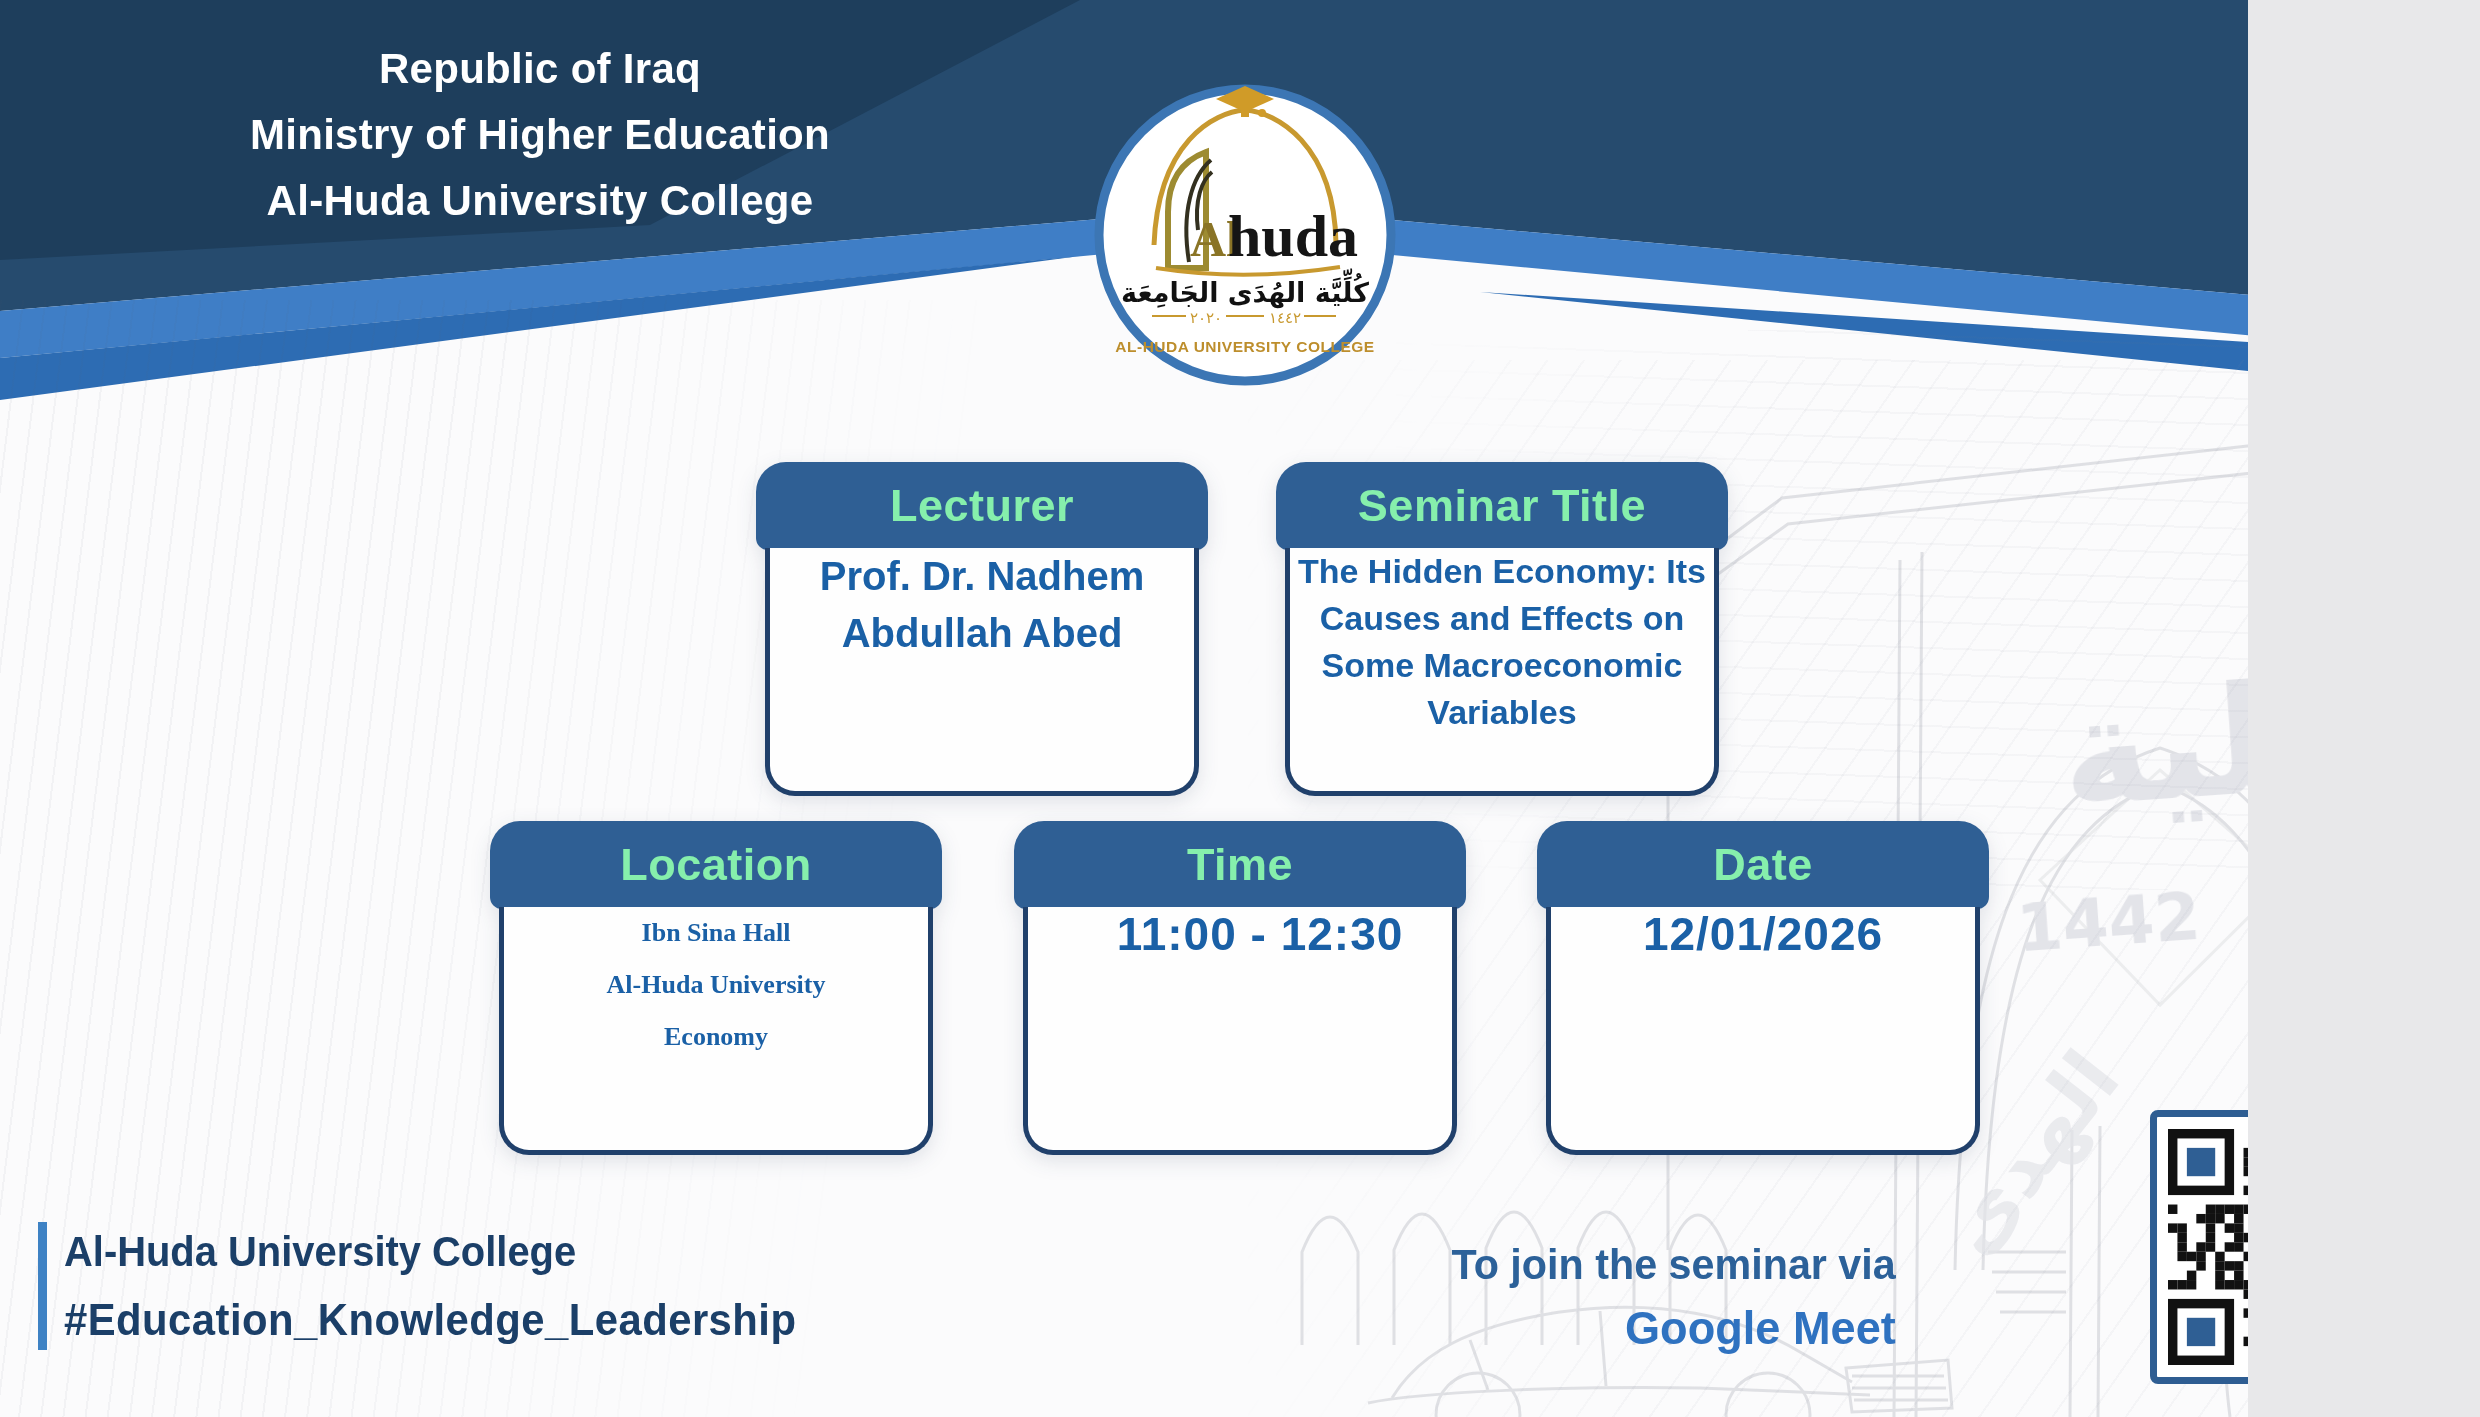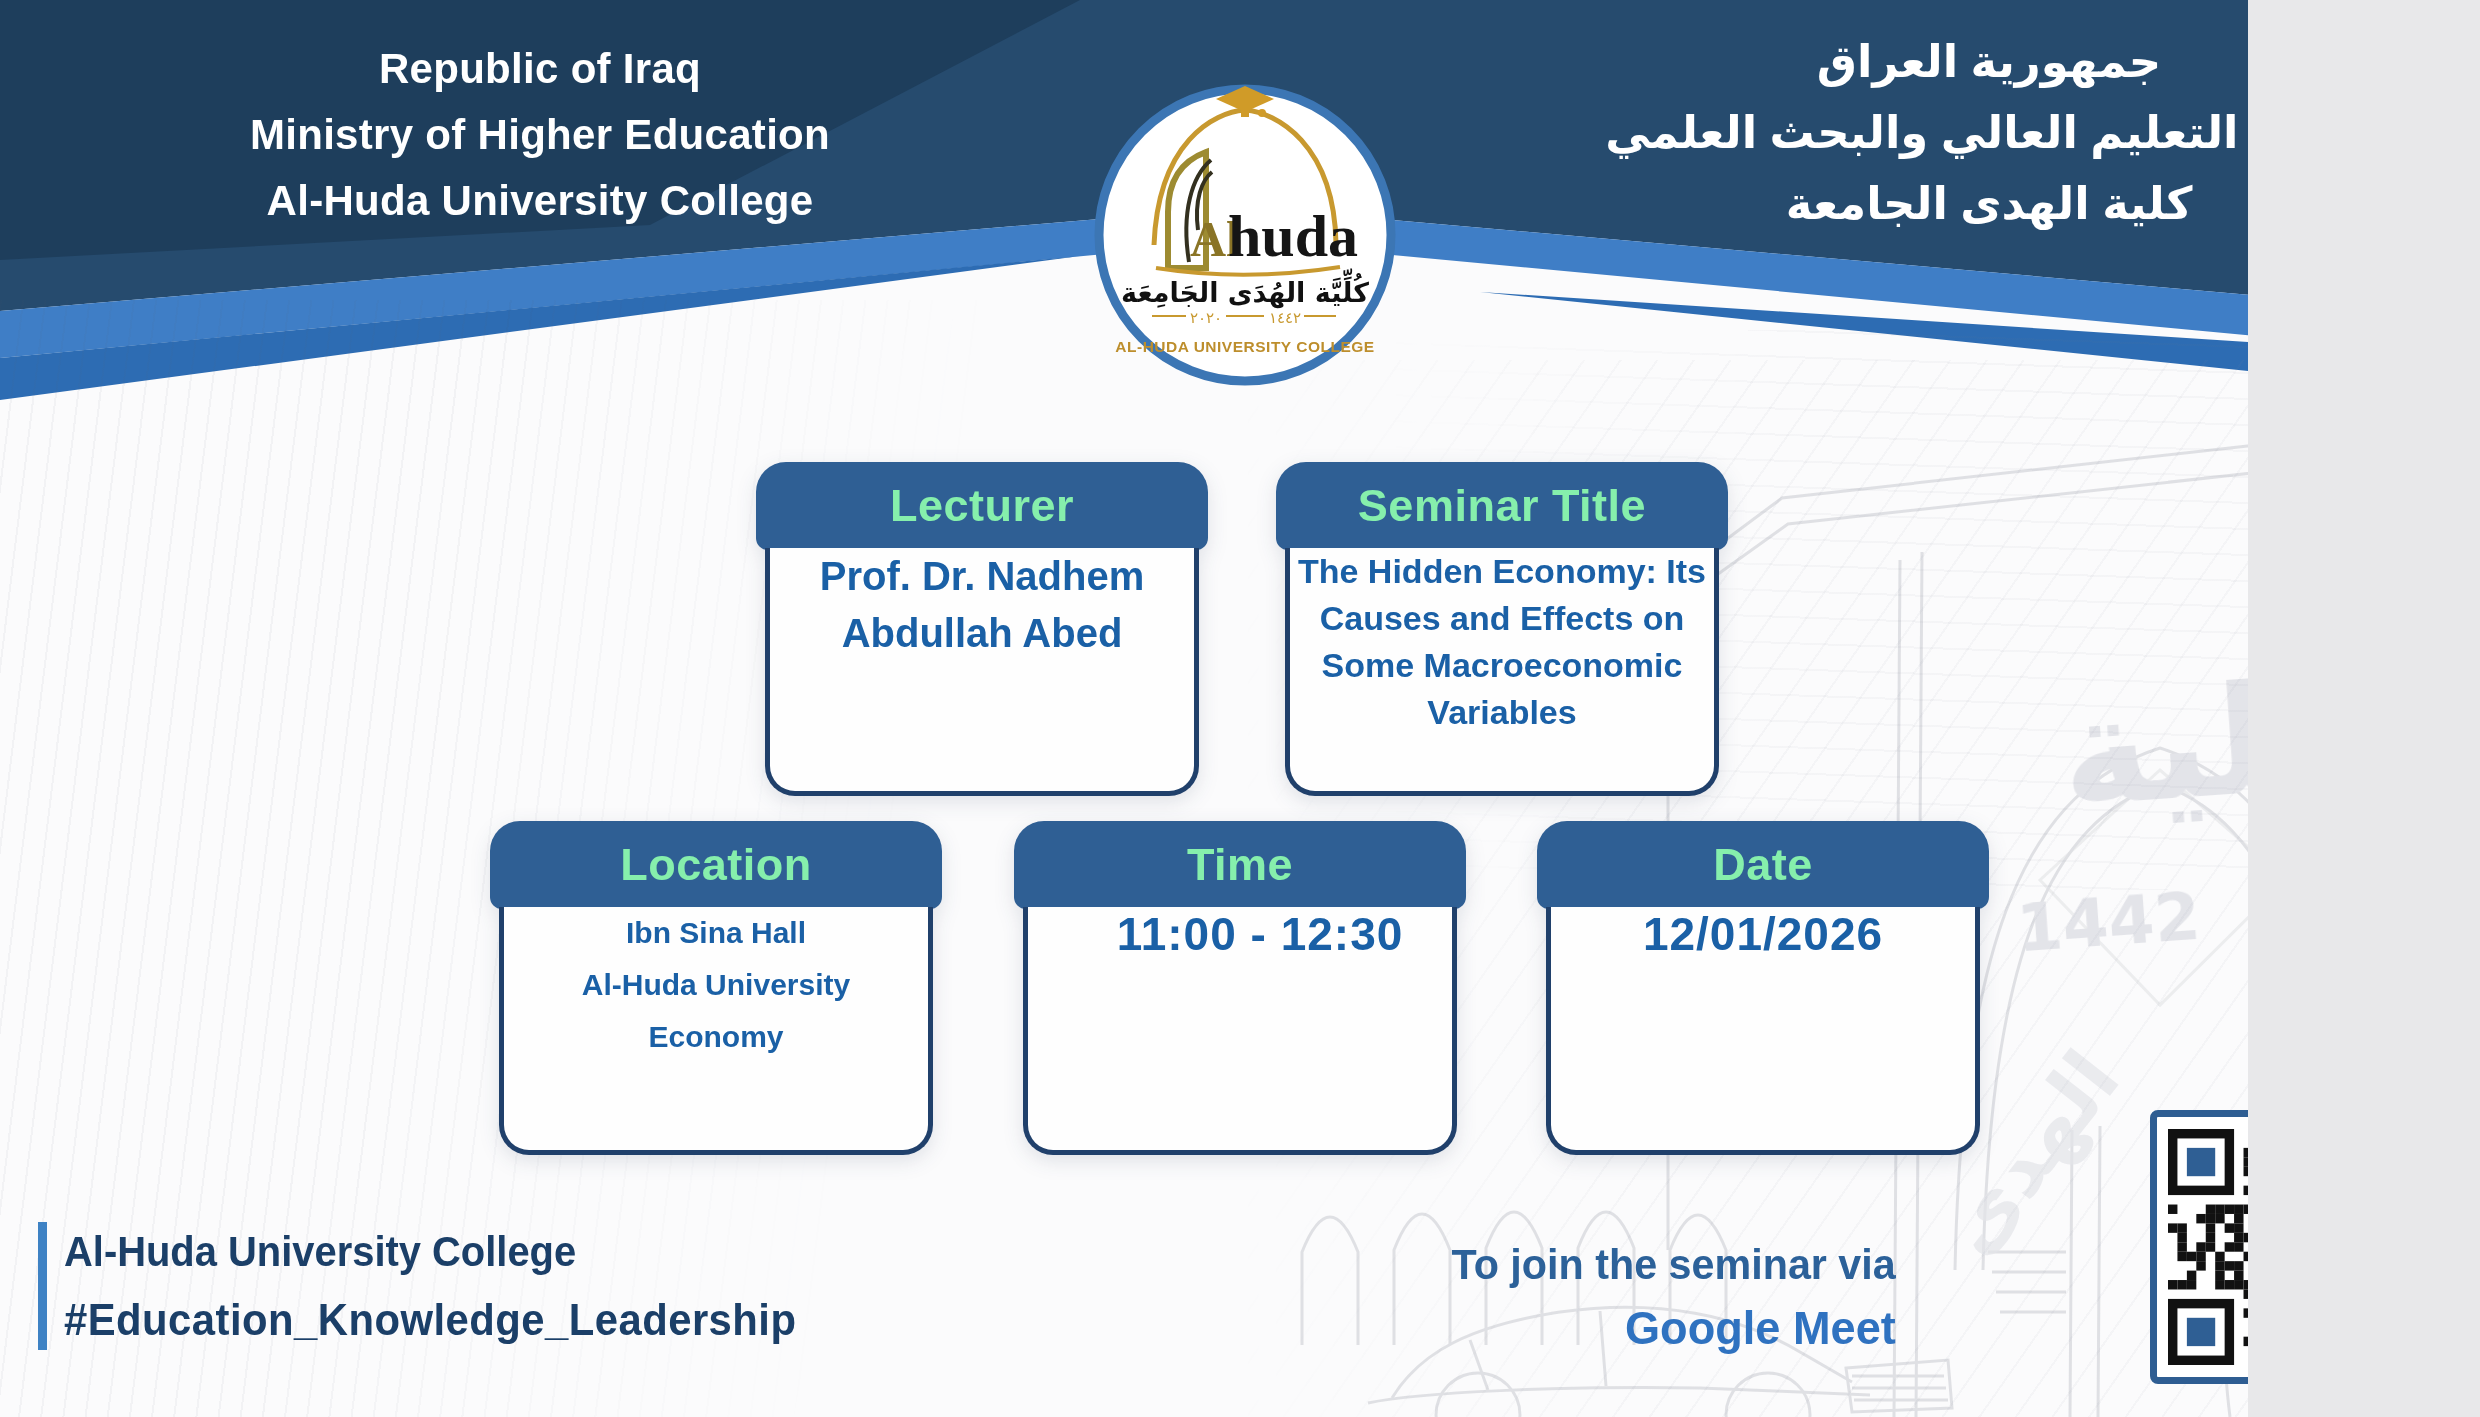--- a/index.html
+++ b/index.html
@@ -36,21 +36,21 @@
   .card{position:absolute;width:452px;height:334px;filter:drop-shadow(0 6px 10px rgba(25,45,75,.12));}
   .card-head{position:absolute;left:0;top:0;right:0;height:88px;background:#2f5f94;
     border-radius:30px 30px 12px 12px;color:#86efac;font-size:45px;font-weight:bold;
     text-align:center;line-height:88px;letter-spacing:.5px;}
   .card-body{position:absolute;left:9px;right:9px;top:86px;bottom:0;background:#fefefe;
     border:5px solid #20406b;border-top:none;border-radius:0 0 30px 30px;
     display:flex;flex-direction:column;justify-content:flex-start;align-items:center;}
   .card-body div{color:#1a60a6;font-weight:bold;text-align:center;}
   .c-lecturer{left:756px;top:462px;}   .c-lecturer  .card-body div{font-size:40px;line-height:57px;}
   .c-seminar{left:1276px;top:462px;}   .c-seminar   .card-body div{font-size:34px;line-height:47px;}
-  .c-location{left:490px;top:821px;}   .c-location  .card-body div{font-size:30px;line-height:52px;}
+  .c-location{left:490px;top:821px;}   .c-location  .card-body div{font-size:26px;line-height:52px;font-family:Liberation Serif, serif;}
   .c-time{left:1014px;top:821px;}      .c-time      .card-body div{font-size:46px;letter-spacing:1px;margin-left:40px;}
   .c-date{left:1537px;top:821px;}      .c-date      .card-body div{font-size:46px;letter-spacing:1px;}
   
   .accent-bar{position:absolute;left:38px;top:1222px;width:9px;height:128px;background:#3e82c4;}
   .f-left{position:absolute;left:64px;top:1222px;color:#1b3f68;transform:scaleX(.95);transform-origin:left top;}
   .f-left .l1{font-size:42px;font-weight:bold;line-height:60px;}
   .f-left .l2{font-size:44px;font-weight:bold;line-height:64px;margin-top:6px;letter-spacing:.5px;}
   .f-right{position:absolute;right:352px;top:1236px;text-align:right;transform:scaleX(.96);transform-origin:right top;}
   .f-right .l1{font-size:43px;font-weight:bold;color:#2c6199;line-height:56px;}
   .f-right .l2{font-size:47px;font-weight:bold;color:#2f72c0;line-height:60px;margin-top:6px;}
@@ -111,25 +111,20 @@
   <div class="tex tex-left"></div>
   <div class="tex tex-right"></div>
   <div class="tex tex-waves"></div>
 
   <div class="hdr-en">
     <div>Republic of Iraq</div>
     <div>Ministry of Higher Education</div>
     <div>Al-Huda University College</div>
   </div>
 
-  <div class="hdr-ar" dir="rtl">
-    <div>جمهورية العراق</div>
-    <div>وزارة التعليم العالي والبحث العلمي</div>
-    <div>كلية الهدى الجامعة</div>
-  </div>
 
   <svg class="logo" viewBox="0 0 310 310">
     <circle cx="155" cy="155" r="146" fill="#ffffff" stroke="#3c76b4" stroke-width="9"></circle>
     <path d="M64,165 C68,62 124,32 155,30 C186,32 244,64 246,163" stroke="#c8992f" stroke-width="5" fill="none"></path>
     <g fill="#d09b28">
       <polygon points="155,6 184,19 155,32 126,19"></polygon>
       <rect x="151" y="28" width="8" height="9"></rect>
       <circle cx="172" cy="33" r="4"></circle>
     </g>
     <path d="M78,188 V132 Q78,86 116,72 L116,188 Z" stroke="#9d8b31" stroke-width="6" fill="none"></path>

